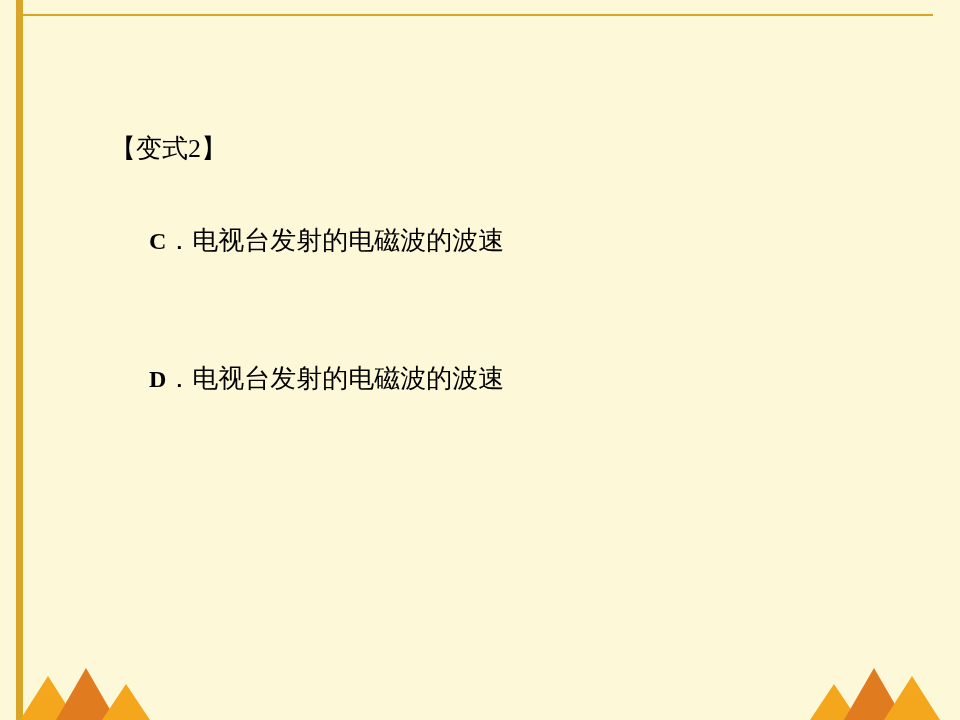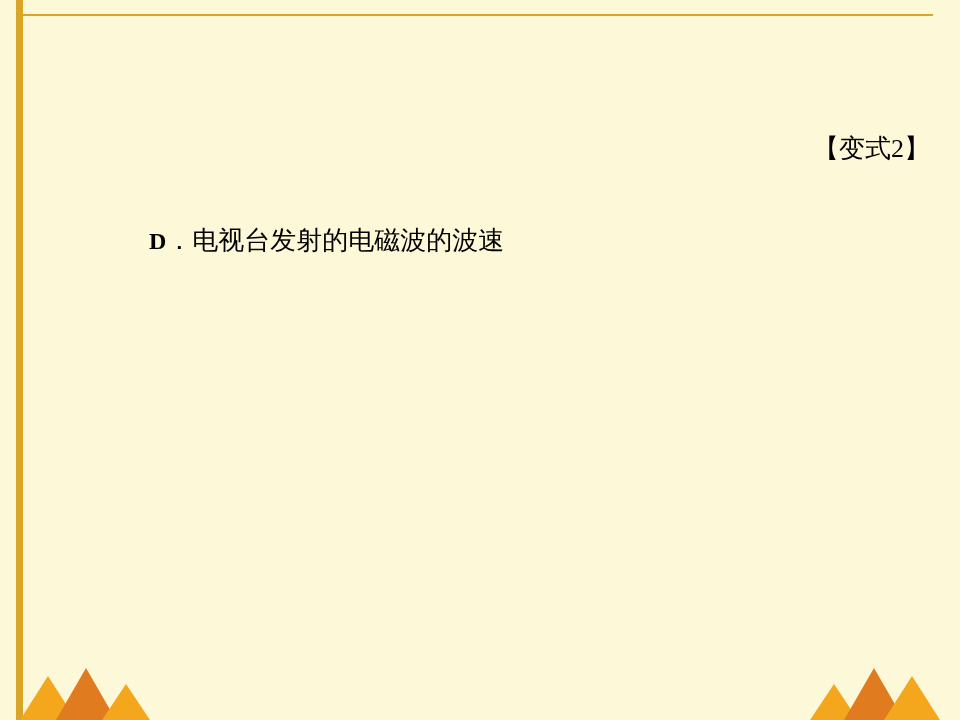--- a/index.html
+++ b/index.html
@@ -48,21 +48,20 @@
     font-size: 26px;
     line-height: 46px;
     color: #000000;
     white-space: pre;
   }
   .indent1 {
     padding-left: 70px;
   }
   .indent-head {
     padding-left: 70px;
-    text-align: right;
   }
   .opt-letter {
     font-weight: bold;
     font-size: 24px;
   }
   
   .deco {
     position: absolute;
     bottom: 0;
     height: 56px;
@@ -118,20 +117,23 @@
   <div class="left-bar"></div>
   <div class="top-rule"></div>
 
   <div class="content">
 
     <div class="line indent-head">【变式2】</div>
 
 
 
 
+    <div class="line indent1">
+      <span class="opt-letter">C</span><span>．</span><span>电视台发射的电磁波的波速</span>
+    </div>
 
     <div class="line indent1">
       <span class="opt-letter">D</span><span>．</span><span>电视台发射的电磁波的波速</span>
     </div>
 
   </div>
 
   <div class="deco left">
     <span class="tri tri-a"></span>
     <span class="tri tri-b"></span>

